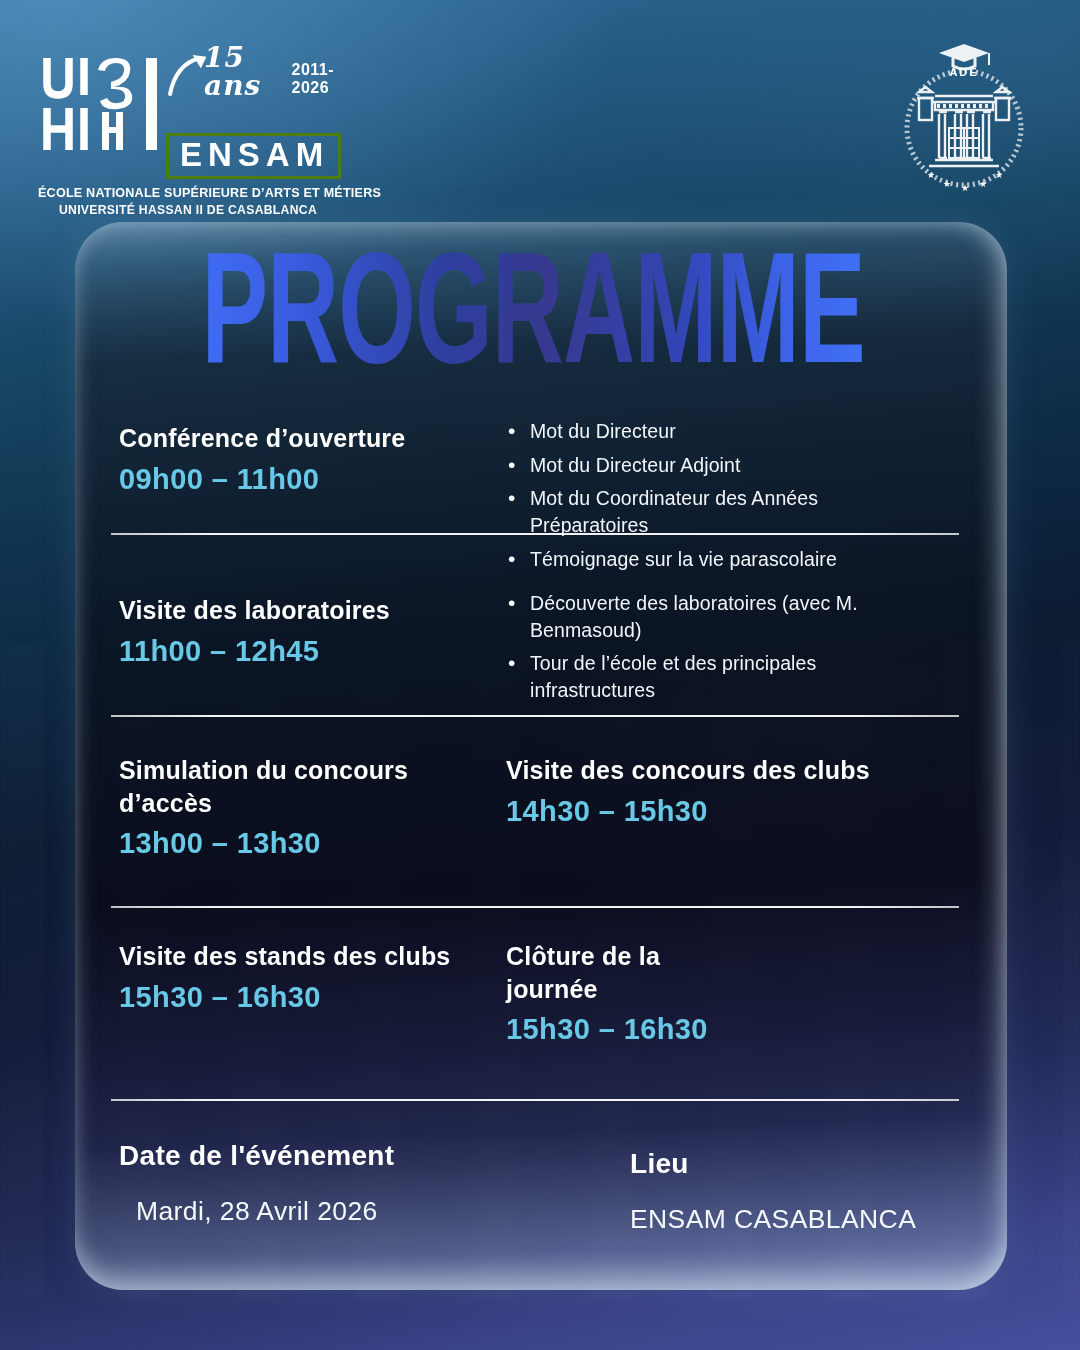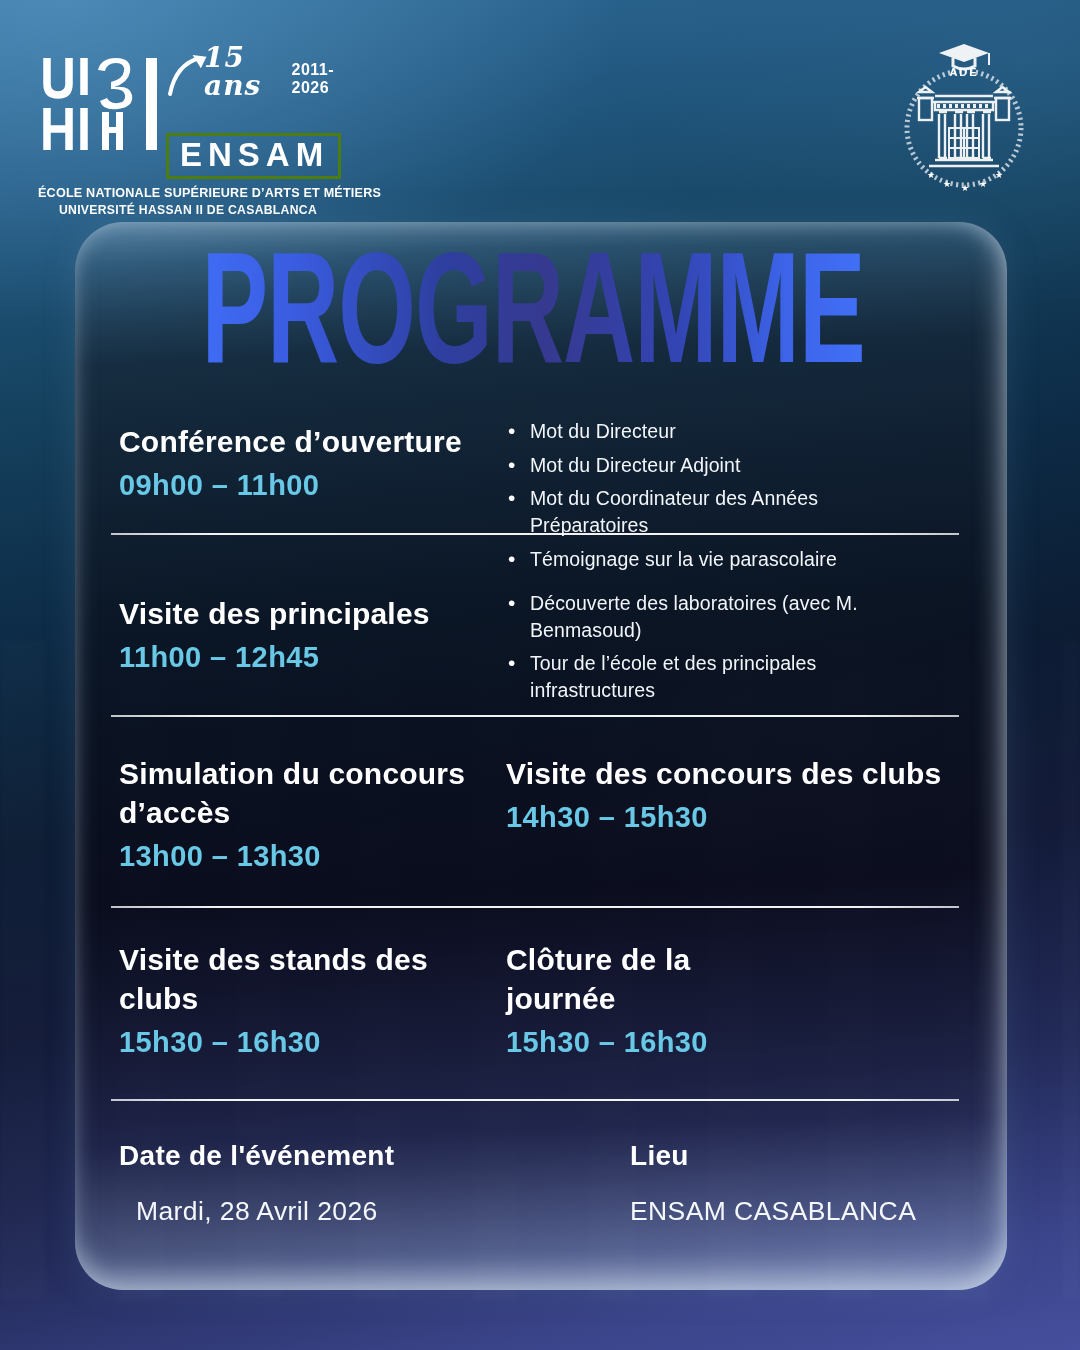--- a/index.html
+++ b/index.html
@@ -69,37 +69,37 @@
     display:inline-block; font-weight:bold; font-size:100px; letter-spacing:-1px; line-height:1;
     transform:scaleY(1.58); transform-origin:top center;
     background:linear-gradient(90deg,#3f6cf4 0%,#3a5ce0 14%,#2e3fa0 36%,#36398f 52%,#3345b4 72%,#3c63e8 88%,#4170f6 100%);
     -webkit-background-clip:text; background-clip:text; color:transparent;
     text-shadow:none;
   }
 
   .row{ position:absolute; left:0; width:100%; }
   .row .lcol{ position:absolute; left:8px; top:0; width:378px; }
   .row .rcol{ position:absolute; left:395px; top:0; width:449px; }
-  .event-title{ font-size:30px; font-weight:bold; line-height:1.3; letter-spacing:.2px; }
+  .event-title{ font-size:25px; font-weight:bold; line-height:1.3; letter-spacing:.2px; }
   .event-time{ font-size:29px; font-weight:bold; letter-spacing:.4px; margin-top:8px; color:#68c8e6; }
   .w-370{ max-width:360px; } .w-340{ max-width:335px; } .w-220{ max-width:215px; }
 
   .bullets{ list-style:none; margin-top:-4px; }
   .bullets li{
     font-size:19.5px; line-height:1.37; letter-spacing:.1px; color:#f2f6fa;
     padding-left:24px; position:relative; margin-bottom:7px; max-width:430px;
   }
   .bullets li::before{ content:"•"; position:absolute; left:2px; top:-1px; font-size:21px; color:#fff; }
 
   .divider{ position:absolute; left:0; width:848px; height:2px;
     background:linear-gradient(90deg, rgba(255,255,255,.75), rgba(255,255,255,.95) 12%, rgba(255,255,255,.95) 88%, rgba(255,255,255,.75)); }
 
   .footer-row{ position:absolute; left:0; width:100%; }
   .footer-row .fl{ position:absolute; left:8px; top:0; }
-  .footer-row .fr{ position:absolute; left:519px; top:0; }
+  .footer-row .fr{ position:absolute; left:519px; top:8px; }
   .f-label{ font-size:28px; font-weight:bold; letter-spacing:.3px; }
   .f-value{ font-size:26.5px; font-weight:400; letter-spacing:.4px; margin-top:24px; color:#f4f7fb; }
   .fl .f-value{ margin-left:17px; }
 
   .r1{ top:200px; } .d1{ top:311px; }
   .r2{ top:372px; } .d2{ top:493px; }
   .r3{ top:532px; } .d3{ top:684px; }
   .r4{ top:718px; } .d4{ top:877px; }
   .f5{ top:918px; }
 </style>
@@ -214,21 +214,21 @@
         <li>Mot du Directeur</li>
         <li>Mot du Directeur Adjoint</li>
         <li>Mot du Coordinateur des Années Préparatoires</li>
         <li>Témoignage sur la vie parascolaire</li>
       </ul>
     </section>
     <div class="divider d1"></div>
 
     <section class="row r2">
       <div class="lcol">
-        <div class="event-title">Visite des principales</div>
+        <div class="event-title">Visite des laboratoires</div>
         <div class="event-time">11h00 – 12h45</div>
       </div>
       <ul class="bullets rcol">
         <li>Découverte des laboratoires (avec M. Benmasoud)</li>
         <li>Tour de l’école et des principales infrastructures</li>
       </ul>
     </section>
     <div class="divider d2"></div>
 
     <section class="row r3">

